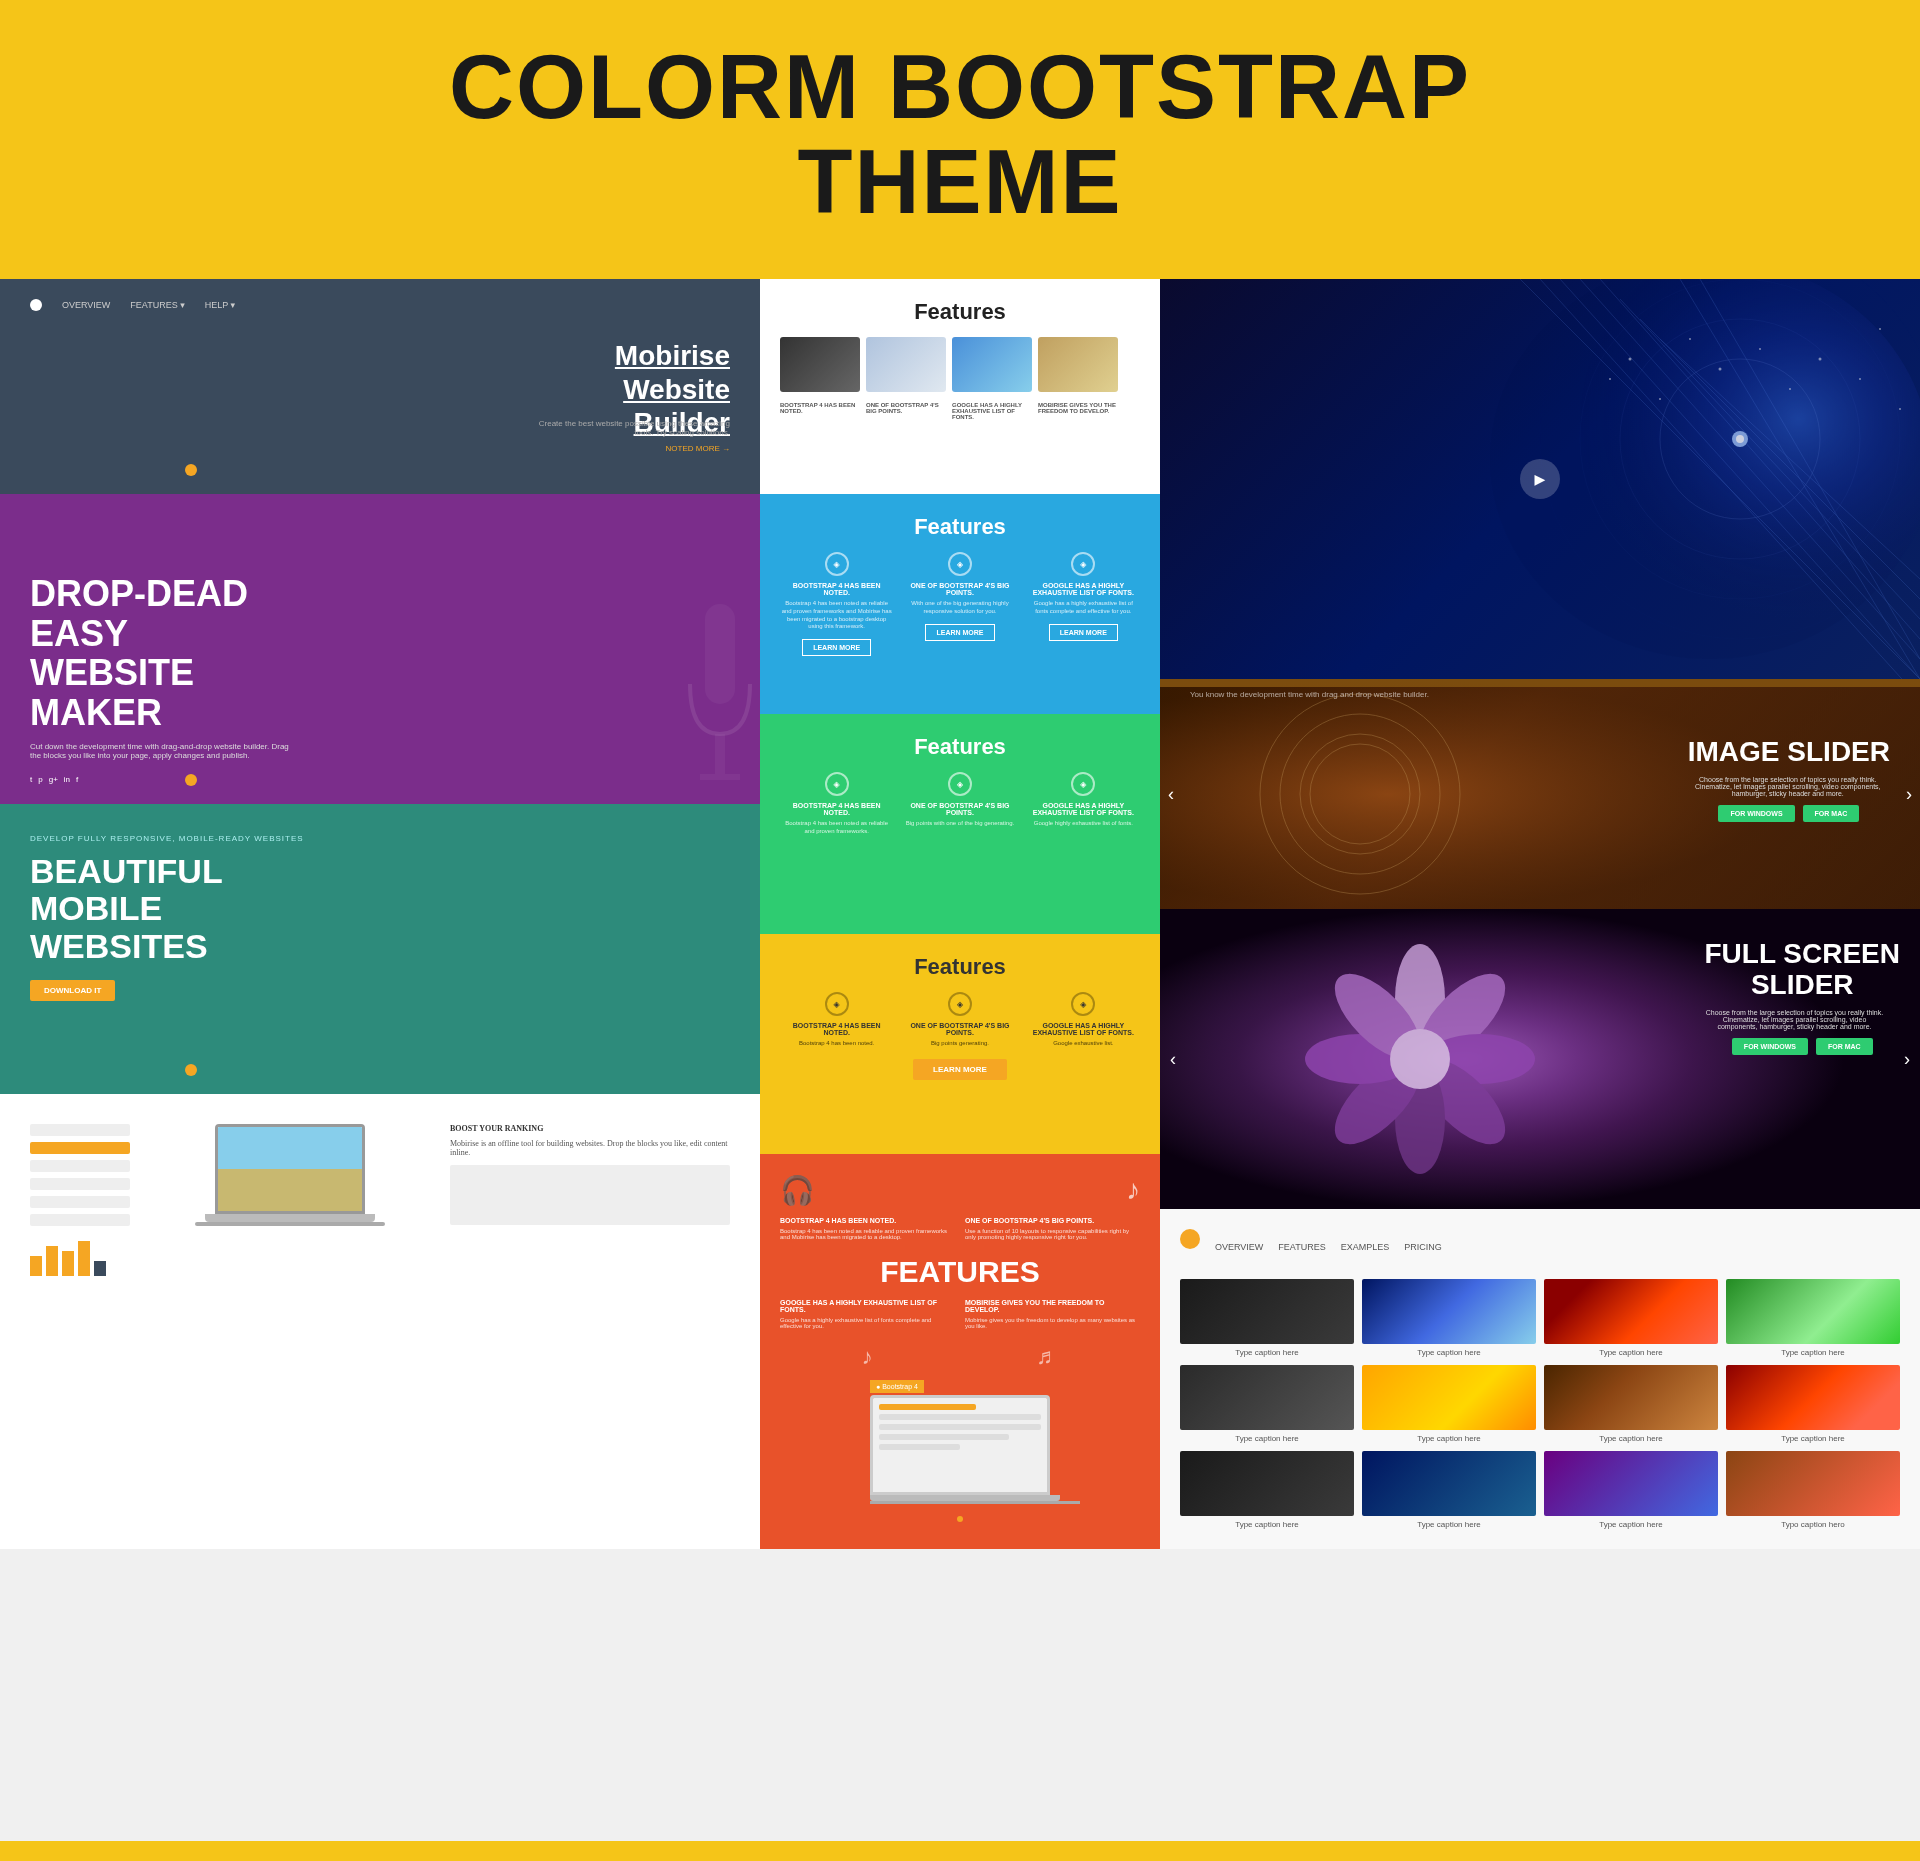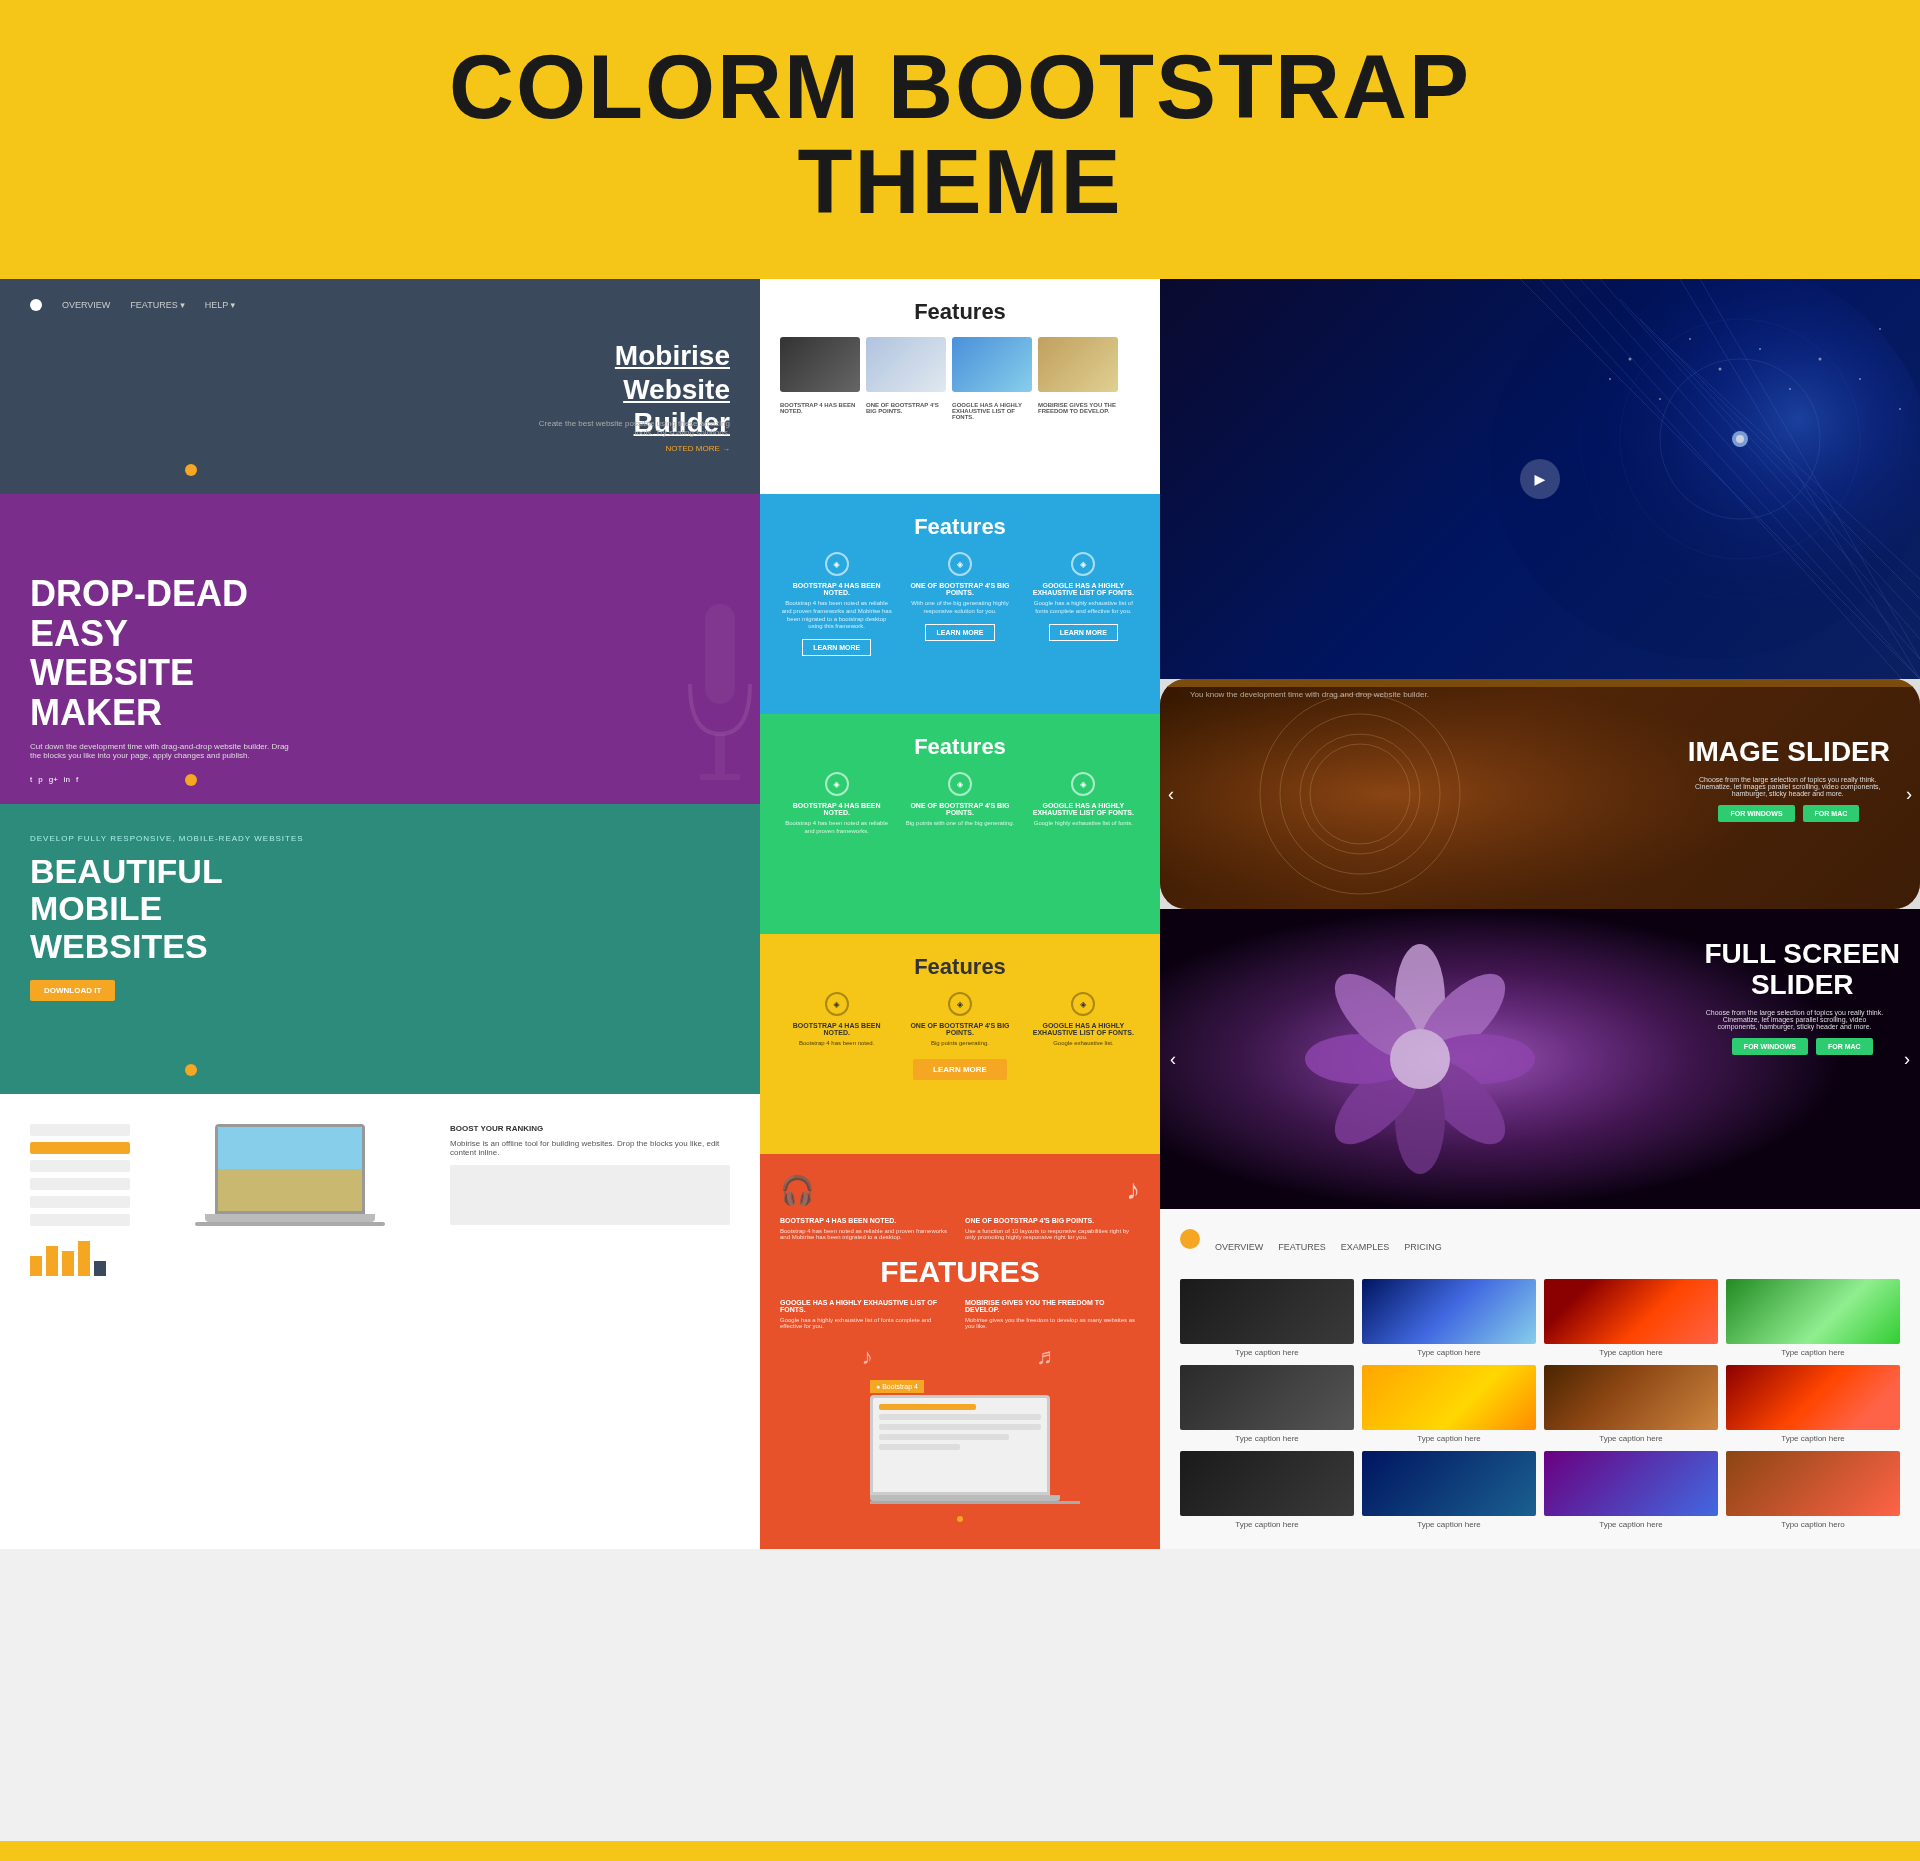--- a/index.html
+++ b/index.html
@@ -204,20 +204,21 @@
       font-size: 22px;
       font-weight: bold;
       color: #333;
       text-align: center;
       margin-bottom: 20px;
     }
     .panel-white .what-content {
       display: flex;
       gap: 20px;
       align-items: flex-start;
+      font-family: Liberation Serif, serif;
     }
     .panel-white .sidebar-mockup {
       width: 100px;
       flex-shrink: 0;
     }
     .sidebar-mockup .sb-item {
       background: #eee;
       height: 12px;
       margin-bottom: 6px;
       border-radius: 2px;
@@ -510,21 +511,20 @@
       justify-content: center;
       color: #fff;
       font-size: 14px;
     }
 
     .right-panel-image-slider {
       background: #555;
       height: 230px;
       position: relative;
       overflow: hidden;
-      border-radius: 26px;
     }
     .image-slider-bg {
       width: 100%;
       height: 100%;
       background: linear-gradient(135deg, #4a2500 0%, #8b4513 40%, #5a3010 100%);
     }
     .orange-bar-top {
       background: #f5a623;
       height: 8px;
       width: 100%;

